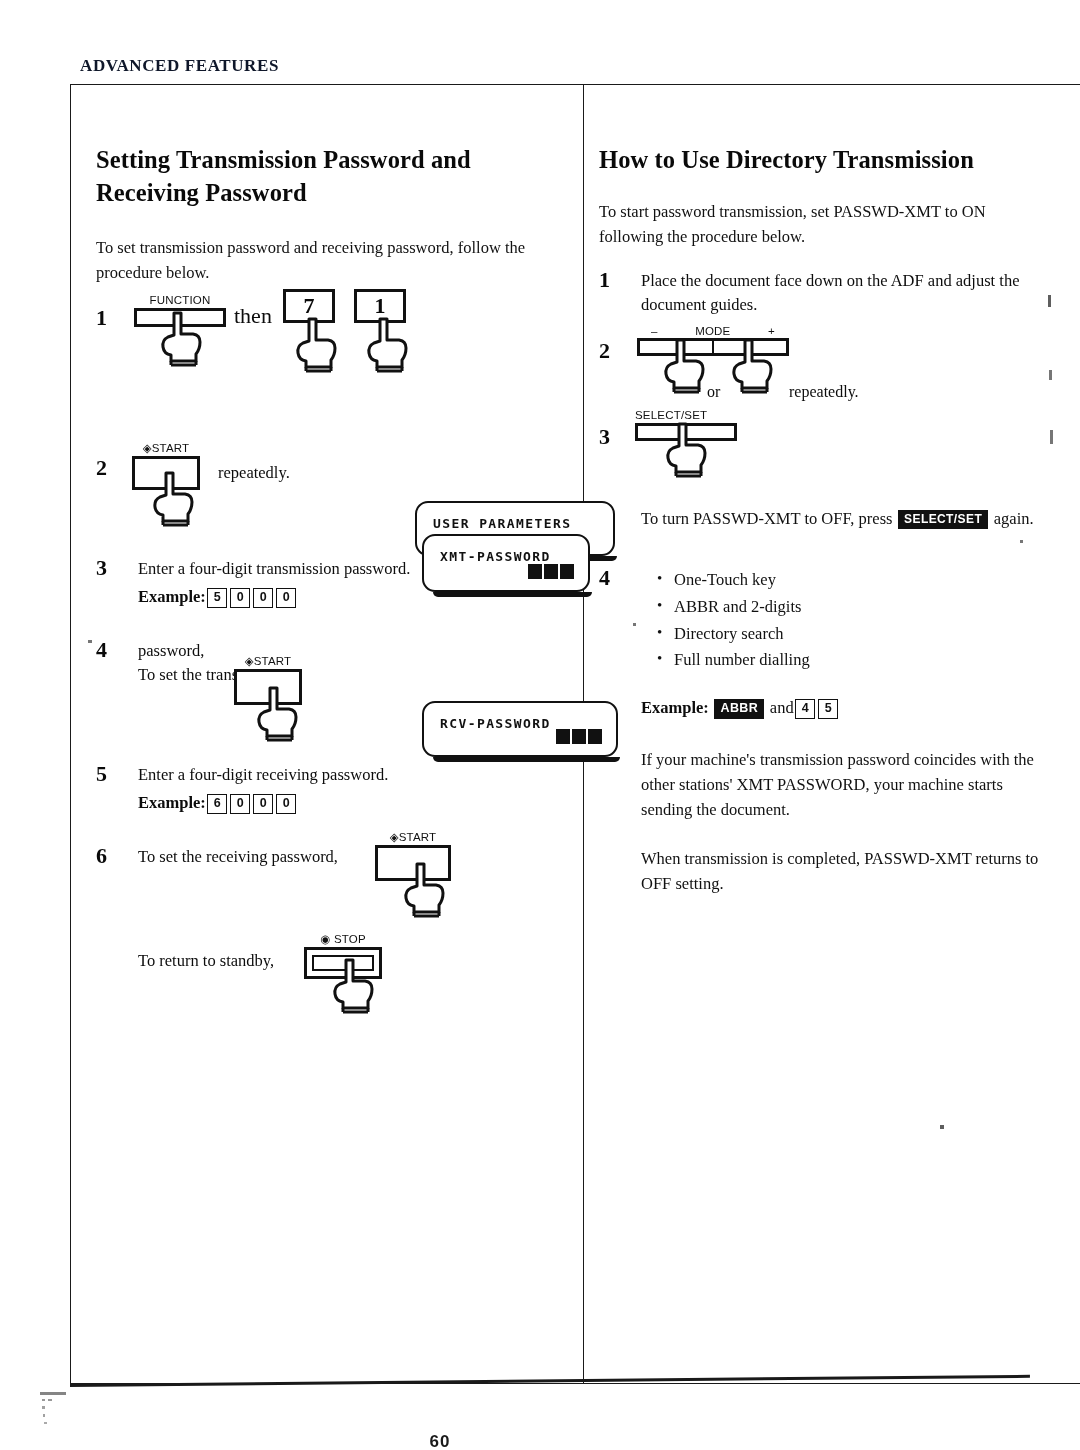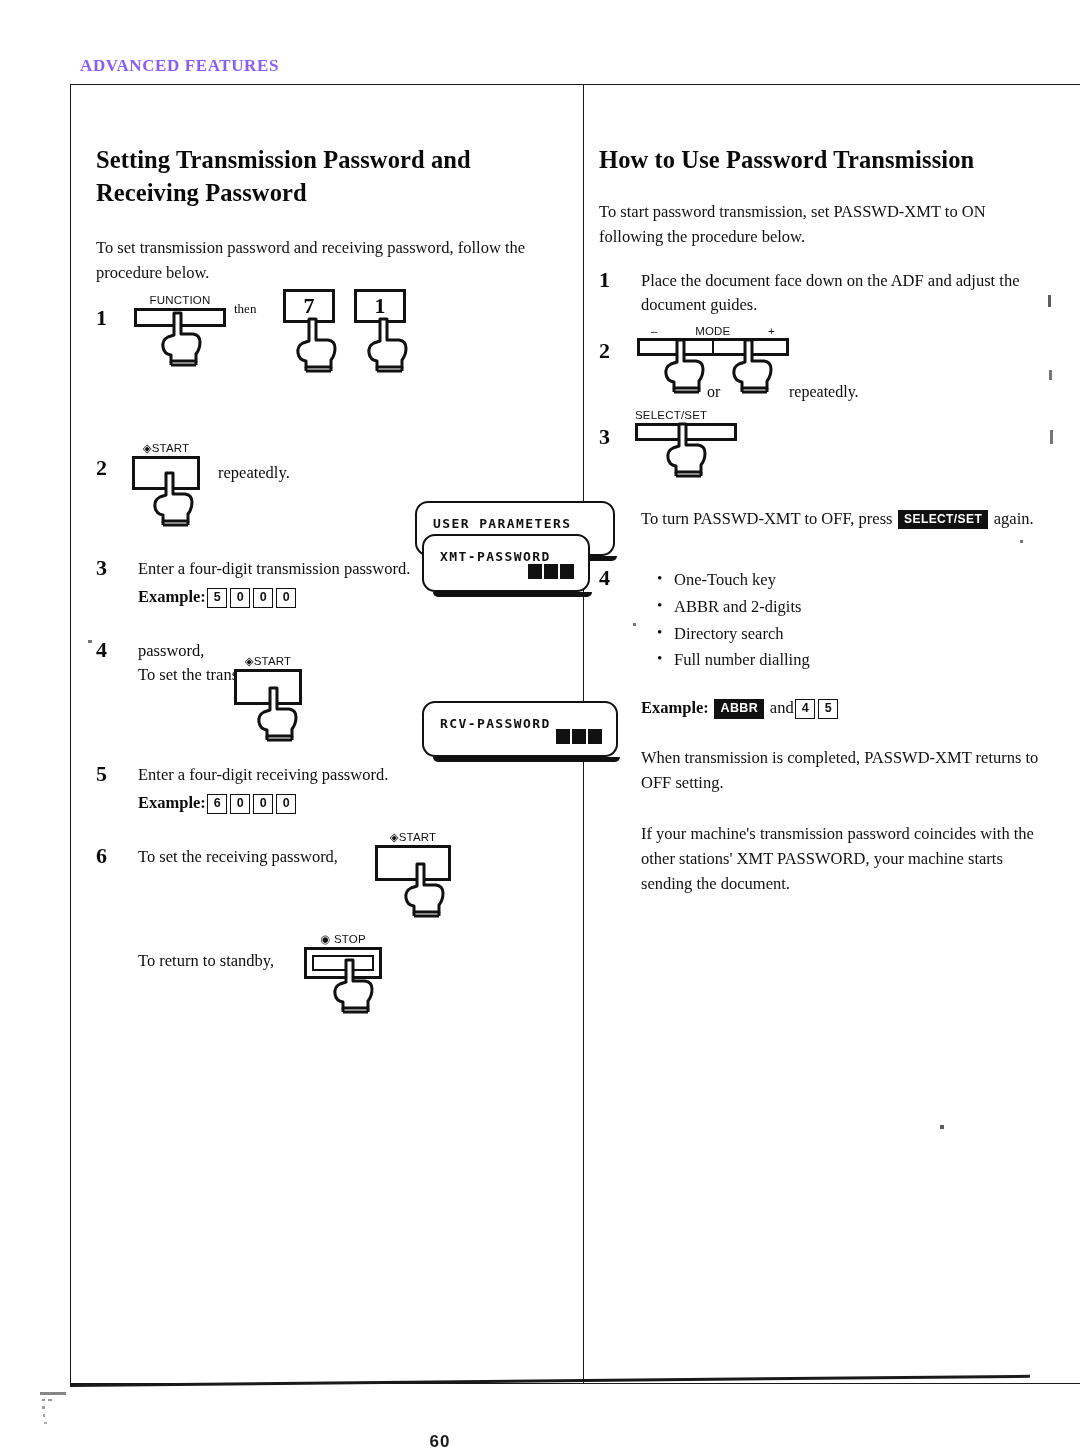--- a/index.html
+++ b/index.html
@@ -19,21 +19,21 @@
 
   
   .running-head {
     position: absolute;
     left: 80px;
     top: 56px;
     font-family: "Liberation Serif", serif;
     font-weight: bold;
     font-size: 17px;
     letter-spacing: 0.6px;
-    color: #8b5cf6;
+    color: #0f172a;
   }
 
   
   .page-frame {
     position: absolute;
     left: 70px;
     top: 84px;
     width: 1010px;
     height: 1300px;
     border: 1.5px solid #1a1a1a;
@@ -295,21 +295,21 @@
 
         <div class="key" style="position:absolute;left:-4px;top:-12px;">
           <div class="key-label" style="margin-bottom:1px;">FUNCTION</div>
           <div class="key-cap" style="width:92px;height:19px;"></div>
           <svg class="finger" style="left:26px;top:16px;" viewBox="0 0 44 56">
             <path d="M14 2 L14 24 L8 26 Q2 29 3 36 Q4 43 11 44 L11 50 L36 50 L36 43 Q40 38 40 31 Q40 24 33 23 L21 23 L21 2 Z" fill="#fff" stroke="#111" stroke-width="3" stroke-linejoin="round"></path>
             <path d="M11 50 L11 54 M36 50 L36 54 M11 54 L36 54" stroke="#111" stroke-width="3" fill="none"></path>
           </svg>
         </div>
 
-        <span style="position:absolute;left:96px;top:-8px;font-size:13px;">then</span>
+        <span style="position:absolute;left:96px;top:-8px;font-size:22px;">then</span>
 
         <div class="key" style="position:absolute;left:145px;top:-18px;">
           <div class="key-cap" style="width:52px;height:34px;display:flex;align-items:center;justify-content:center;">
             <span class="key-digit">7</span>
           </div>
           <svg class="finger" style="left:12px;top:28px;" viewBox="0 0 44 56">
             <path d="M14 2 L14 24 L8 26 Q2 29 3 36 Q4 43 11 44 L11 50 L36 50 L36 43 Q40 38 40 31 Q40 24 33 23 L21 23 L21 2 Z" fill="#fff" stroke="#111" stroke-width="3" stroke-linejoin="round"></path>
             <path d="M11 50 L11 54 M36 50 L36 54 M11 54 L36 54" stroke="#111" stroke-width="3" fill="none"></path>
           </svg>
         </div>
@@ -442,21 +442,21 @@
         </div>
       </div>
     </div>
 
   </div>
 </div>
 
 <div class="col col-right">
   <div class="col-inner-right">
 
-    <h1 class="section-title">How to Use Password Transmission</h1>
+    <h1 class="section-title">How to Use Directory Transmission</h1>
 
     <p class="body-text" style="margin-bottom:20px;">To start password transmission, set PASSWD-XMT to ON following the procedure below.</p>
 
     <div class="step" style="margin-bottom:16px;">
       <div class="step-num">1</div>
       <div class="step-body">Place the document face down on the ADF and adjust the document guides.</div>
     </div>
 
     <div class="step">
       <div class="step-num" style="top:6px;">2</div>
@@ -520,23 +520,23 @@
         </ul>
 
         <div style="margin-top:22px;font-size:16.5px;">
           <span class="lbl-bold">Example:</span>
           <span class="kc inv">ABBR</span>
           <span>and</span><span class="kc">4</span><span class="kc">5</span>
         </div>
       </div>
     </div>
 
+    <p class="body-text" style="margin:26px 0 0 42px;max-width:430px;">If your machine's transmission password coincides with the other stations' XMT PASSWORD, your machine starts sending the document.</p>
+
     <p class="body-text" style="margin:24px 0 0 42px;max-width:430px;">When transmission is completed, PASSWD-XMT returns to OFF setting.</p>
-
-    <p class="body-text" style="margin:26px 0 0 42px;max-width:430px;">If your machine's transmission password coincides with the other stations' XMT PASSWORD, your machine starts sending the document.</p>
 
   </div>
 </div>
 
 <div class="footer-rule"></div>
 
 <svg class="scan-smudge" viewBox="0 0 34 44">
   <rect x="2" y="2" width="26" height="3" fill="#222"></rect>
   <rect x="4" y="9" width="3" height="2" fill="#444"></rect>
   <rect x="10" y="9" width="4" height="2" fill="#444"></rect>

